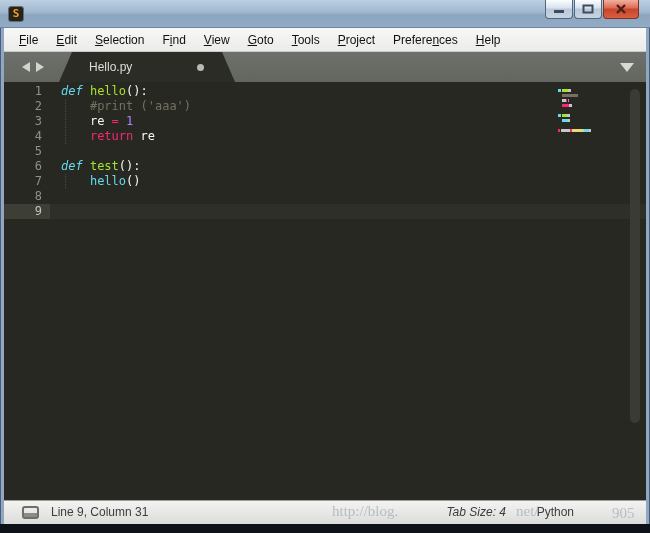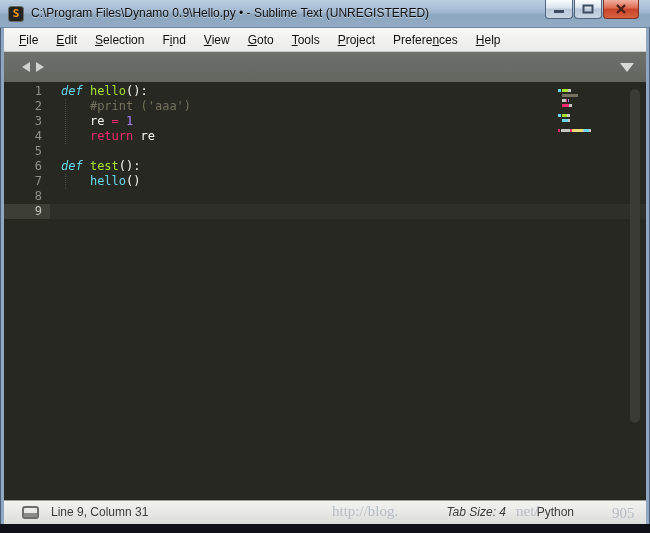--- a/index.html
+++ b/index.html
@@ -121,21 +121,20 @@
   
   .bottom-frame{position:absolute;left:0;right:0;bottom:0;height:9px;background:#0e1218;border-top:1px solid #2a3econst;}
 </style>
 </head>
 <body>
 
 <div class="win">
 
   <div class="titlebar">
     <div class="app-icon">S</div>
-    <div class="title-text">C:\Program Files\Dynamo 0.9\Hello.py • - Sublime Text (UNREGISTERED)</div>
     <div class="win-btn btn-min">
       <span>
         <svg width="12" height="10">
             <rect x="1" y="6" width="10" height="3" fill="#3c4c5e"></rect>
           </svg>
       </span>
     </div>
     <div class="win-btn btn-max">
       <span>
         <svg width="12" height="10">
@@ -161,20 +160,24 @@
       <span class="menu-item"><u>G</u>oto</span>
       <span class="menu-item"><u>T</u>ools</span>
       <span class="menu-item"><u>P</u>roject</span>
       <span class="menu-item">Prefere<u>n</u>ces</span>
       <span class="menu-item"><u>H</u>elp</span>
     </div>
 
   <div class="tabbar">
     <div class="tab-nav left"></div>
     <div class="tab-nav right"></div>
+    <div class="tab">
+      <span class="tab-label">Hello.py</span>
+      <span class="tab-dot"></span>
+    </div>
     <div class="tab-overflow"></div>
   </div>
 
   <div class="editor">
     <div>
         <div class="line"><span class="gutter">1</span><span class="lcode"><span class="tk-defkw">def</span><span class="tk-pl"> </span><span class="tk-fname">hello</span><span class="tk-pl">():</span></span></div>
         <div class="line"><span class="gutter">2</span><span class="lcode"><span class="tk-pl">    </span><span class="tk-cm">#print ('aaa')</span></span></div>
         <div class="line"><span class="gutter">3</span><span class="lcode"><span class="tk-pl">    </span><span class="tk-pl">re </span><span class="tk-kw">=</span><span class="tk-pl"> </span><span class="tk-num">1</span></span></div>
         <div class="line"><span class="gutter">4</span><span class="lcode"><span class="tk-pl">    </span><span class="tk-kw">return</span><span class="tk-pl"> re</span></span></div>
         <div class="line"><span class="gutter">5</span><span class="lcode"></span></div>

